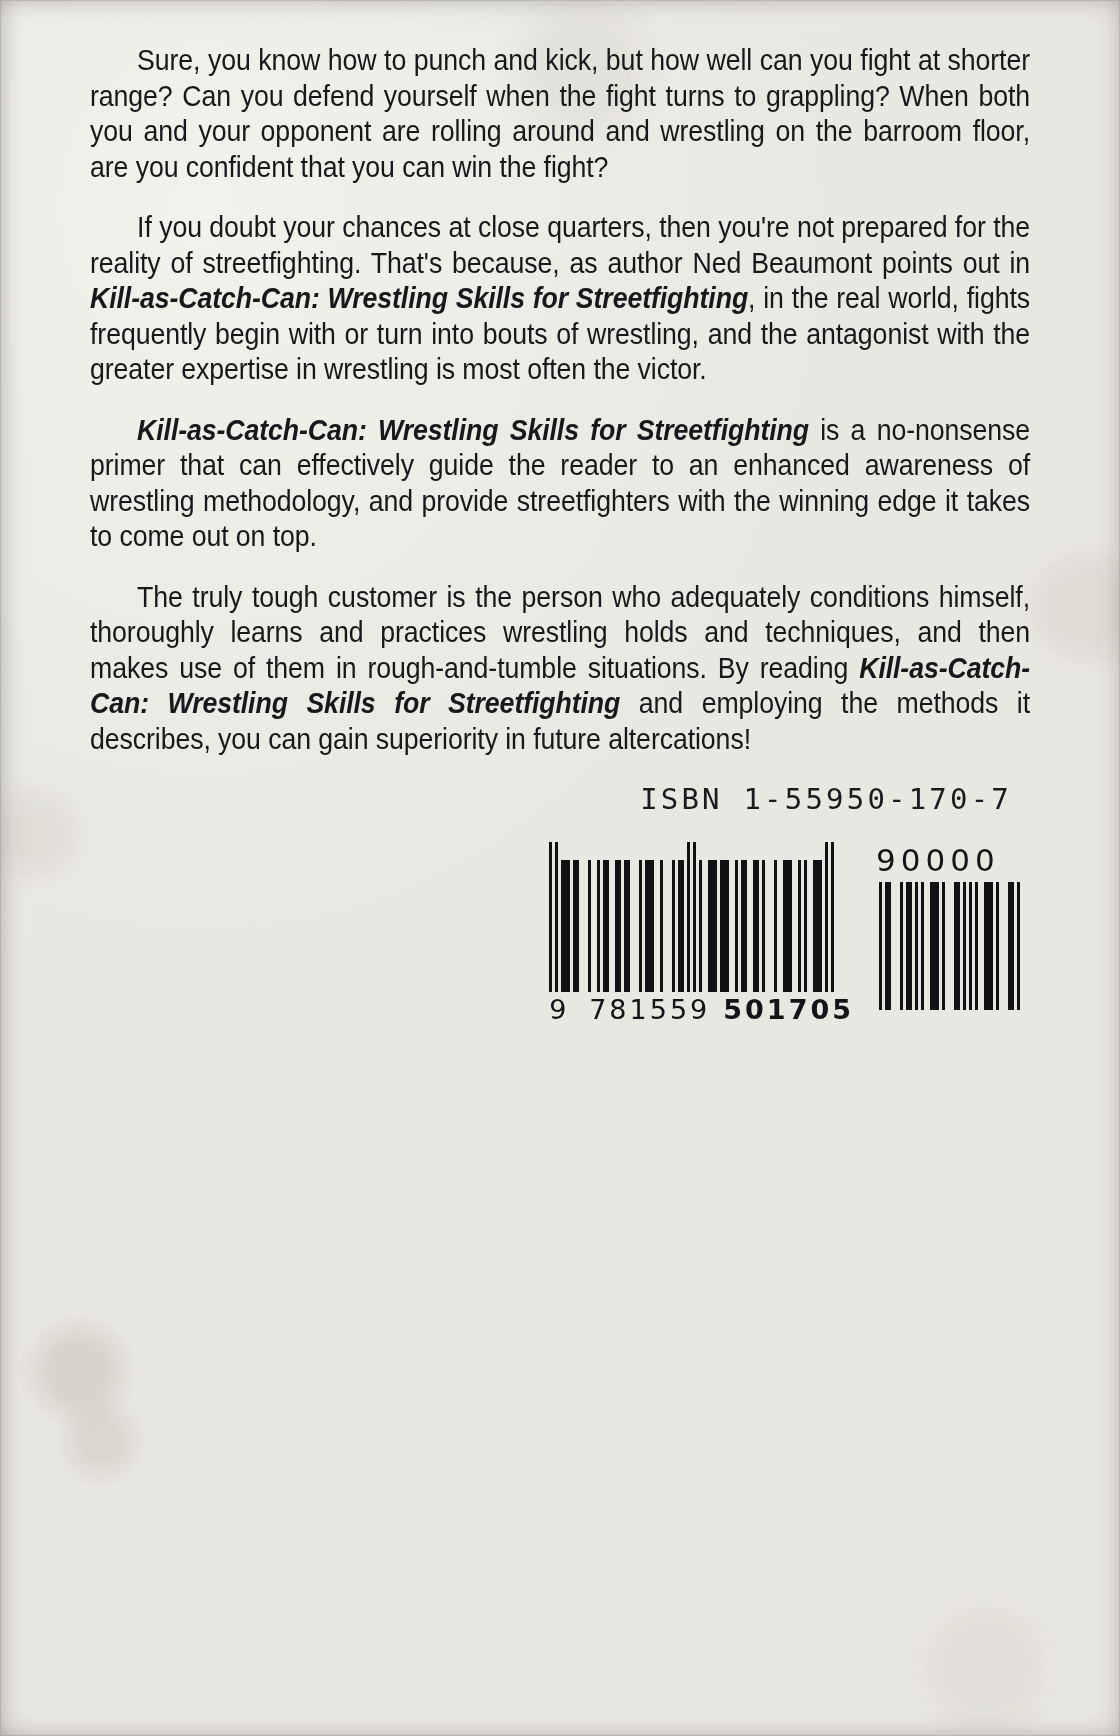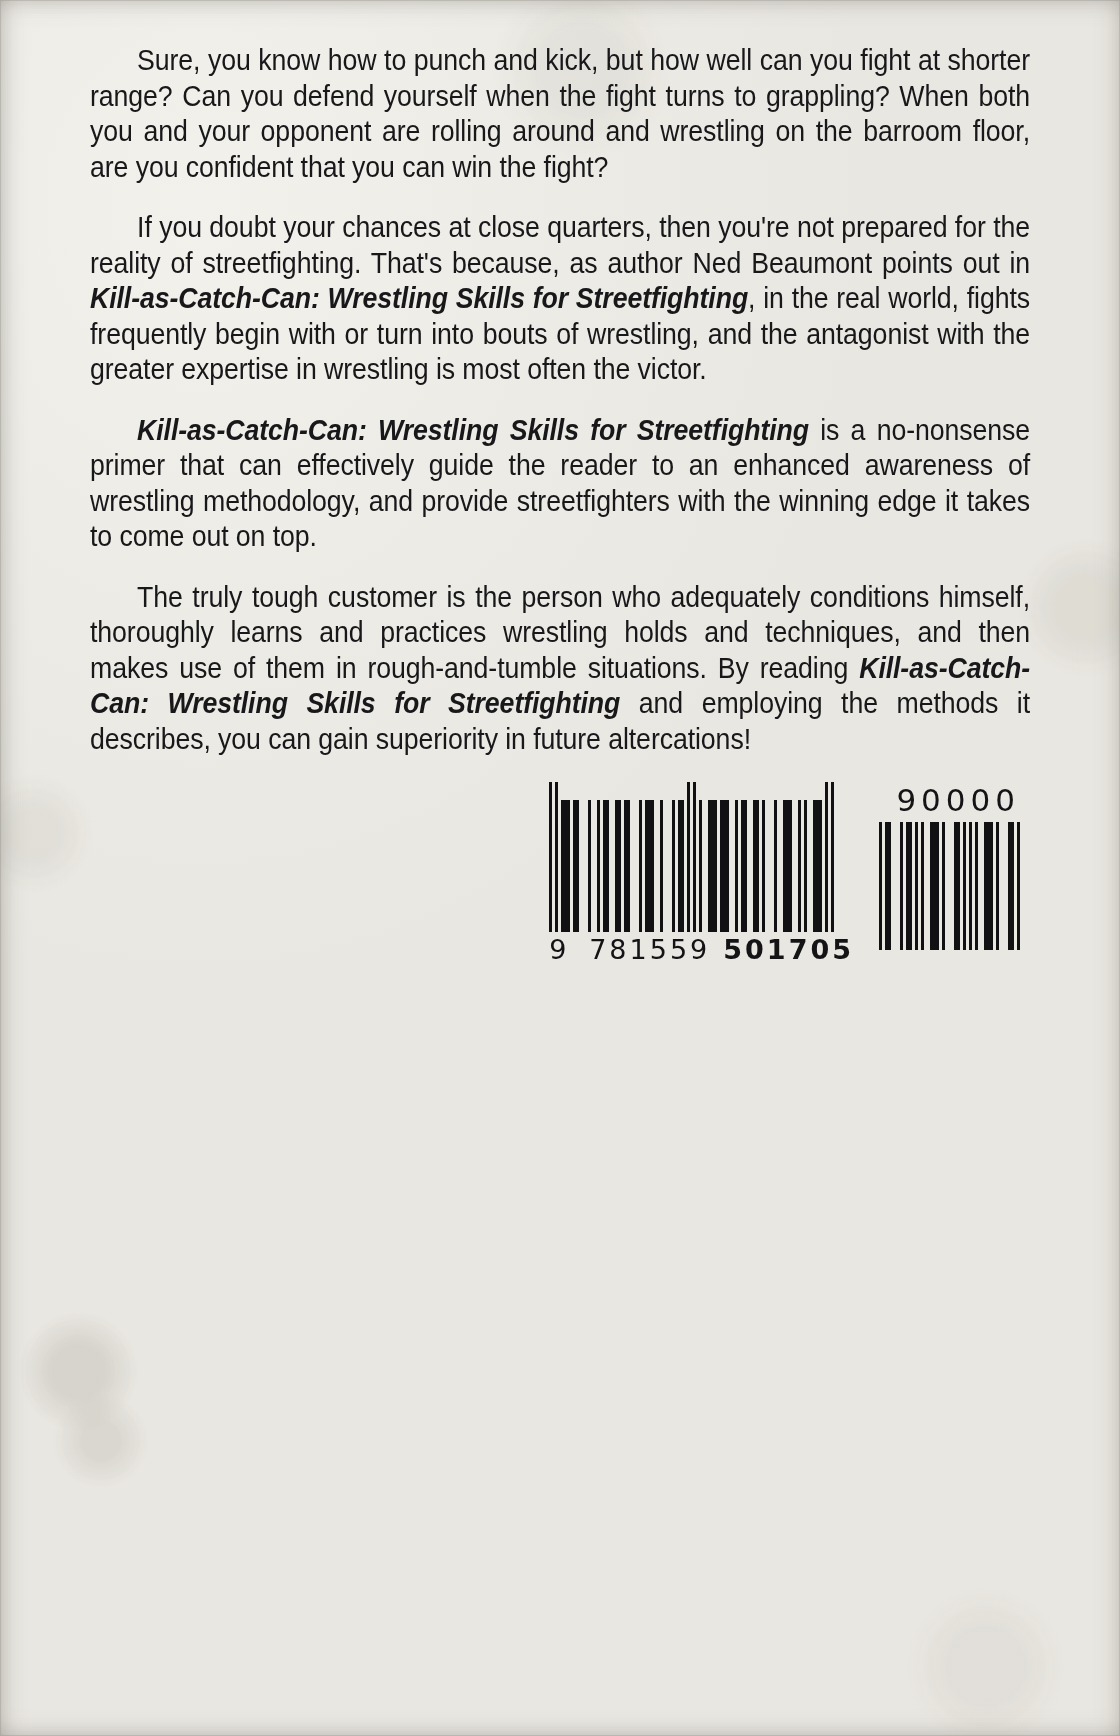--- a/index.html
+++ b/index.html
@@ -161,21 +161,21 @@
     color: #141417;
   }
   .ean-digits .grp { display: inline-block; }
   .ean-digits .g1 { width: 26px; }
   .ean-digits .g2 { margin-left: 14px; letter-spacing: 3px; }
   .ean-digits .g3 { margin-left: 13px; letter-spacing: 3px; font-weight: bold; }
   .addon-digits {
     font-family: "DejaVu Sans", sans-serif;
     font-size: 31px;
     letter-spacing: 5px;
-    text-align: right;
+    text-align: left;
     margin-bottom: 4px;
     color: #141417;
   }
 </style>
 </head>
 <body>
 
 <div class="page">
   <div class="grain"></div>
   <div class="edge-shade"></div>
@@ -196,20 +196,23 @@
       <p class="para indent">
         <span class="lead-title">Kill-as-Catch-Can: Wrestling Skills for Streetfighting</span><span> is a no-nonsense primer that can effectively guide the reader to an enhanced awareness of wrestling methodology, and provide streetfighters with the winning edge it takes to come out on top.</span>
       </p>
 
       <p class="para indent">
         <span>The truly tough customer is the person who adequately conditions himself, thoroughly learns and practices wrestling holds and techniques, and then makes use of them in rough-and-tumble situations. By reading </span><span class="bk">Kill-as-Catch-Can: Wrestling Skills for Streetfighting</span><span> and employing the methods it describes, you can gain superiority in future altercations!</span>
       </p>
 
     </div>
 
+    <div class="isbn-row">
+      <span class="isbn">ISBN 1-55950-170-7</span>
+    </div>
 
     <div class="barcode-zone">
 
       <div class="ean-main">
         <div class="bars" id="bars-main">
             <span style="width: 3px; height: 100%;"></span>
             <span class="sp" style="width: 3px; height: 100%;"></span>
             <span style="width: 3px; height: 100%;"></span>
             <span class="sp" style="width: 3px; height: 88%;"></span>
             <span style="width: 9px; height: 88%;"></span>

